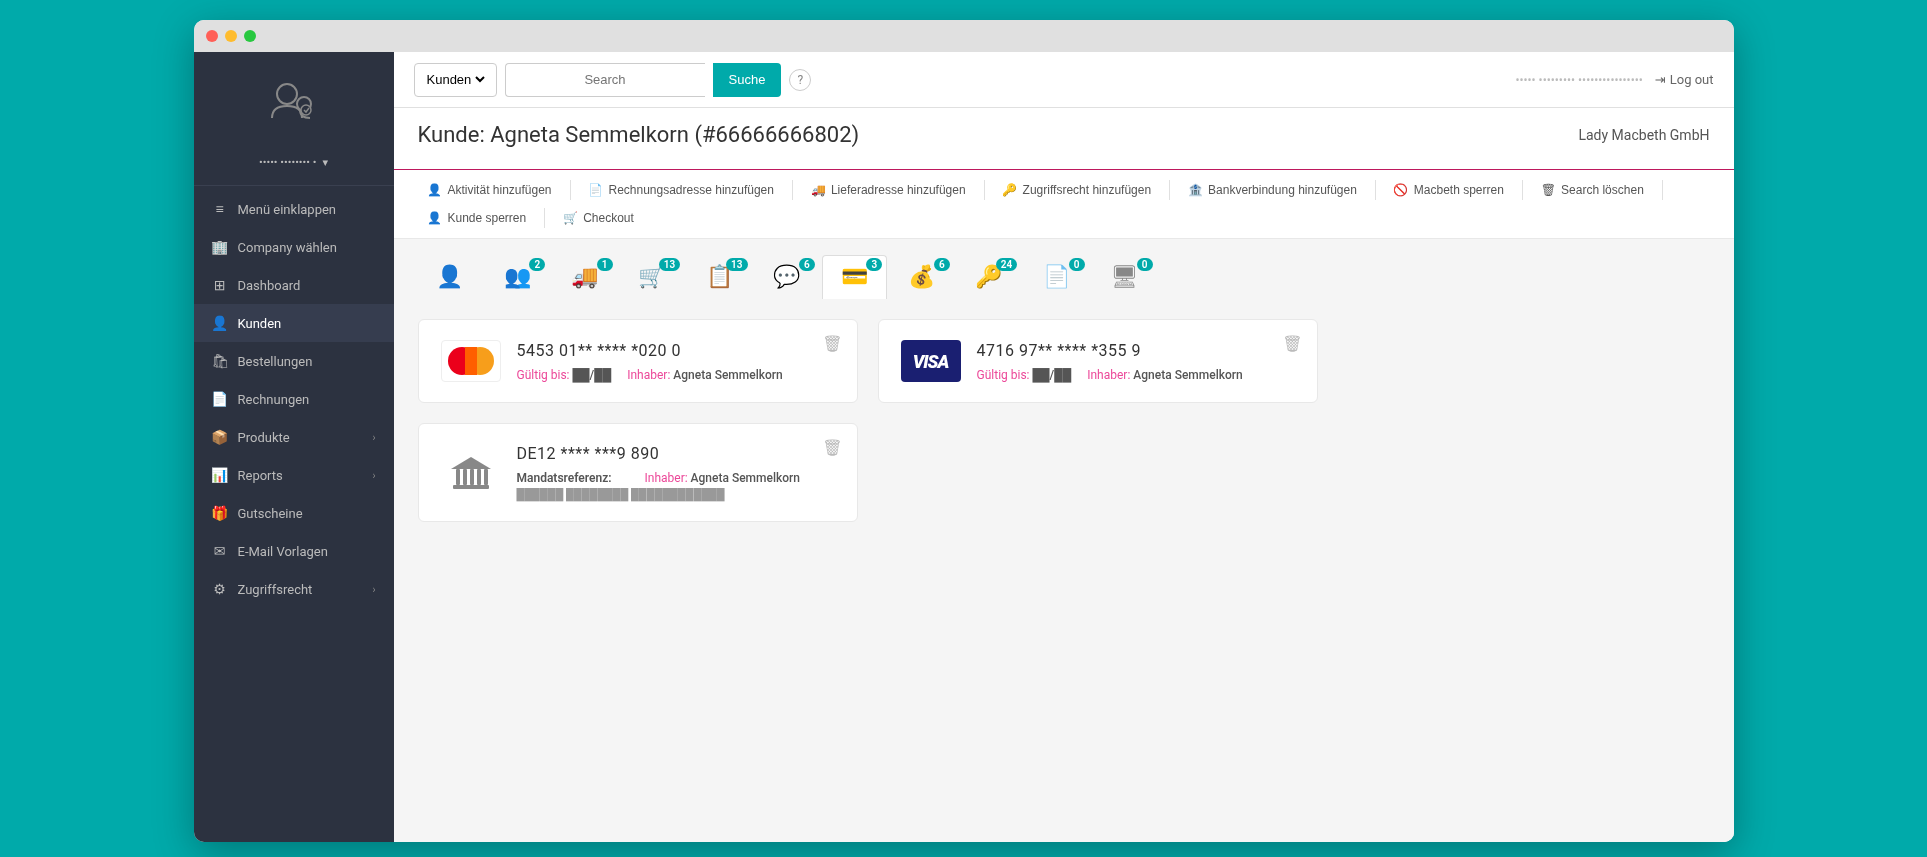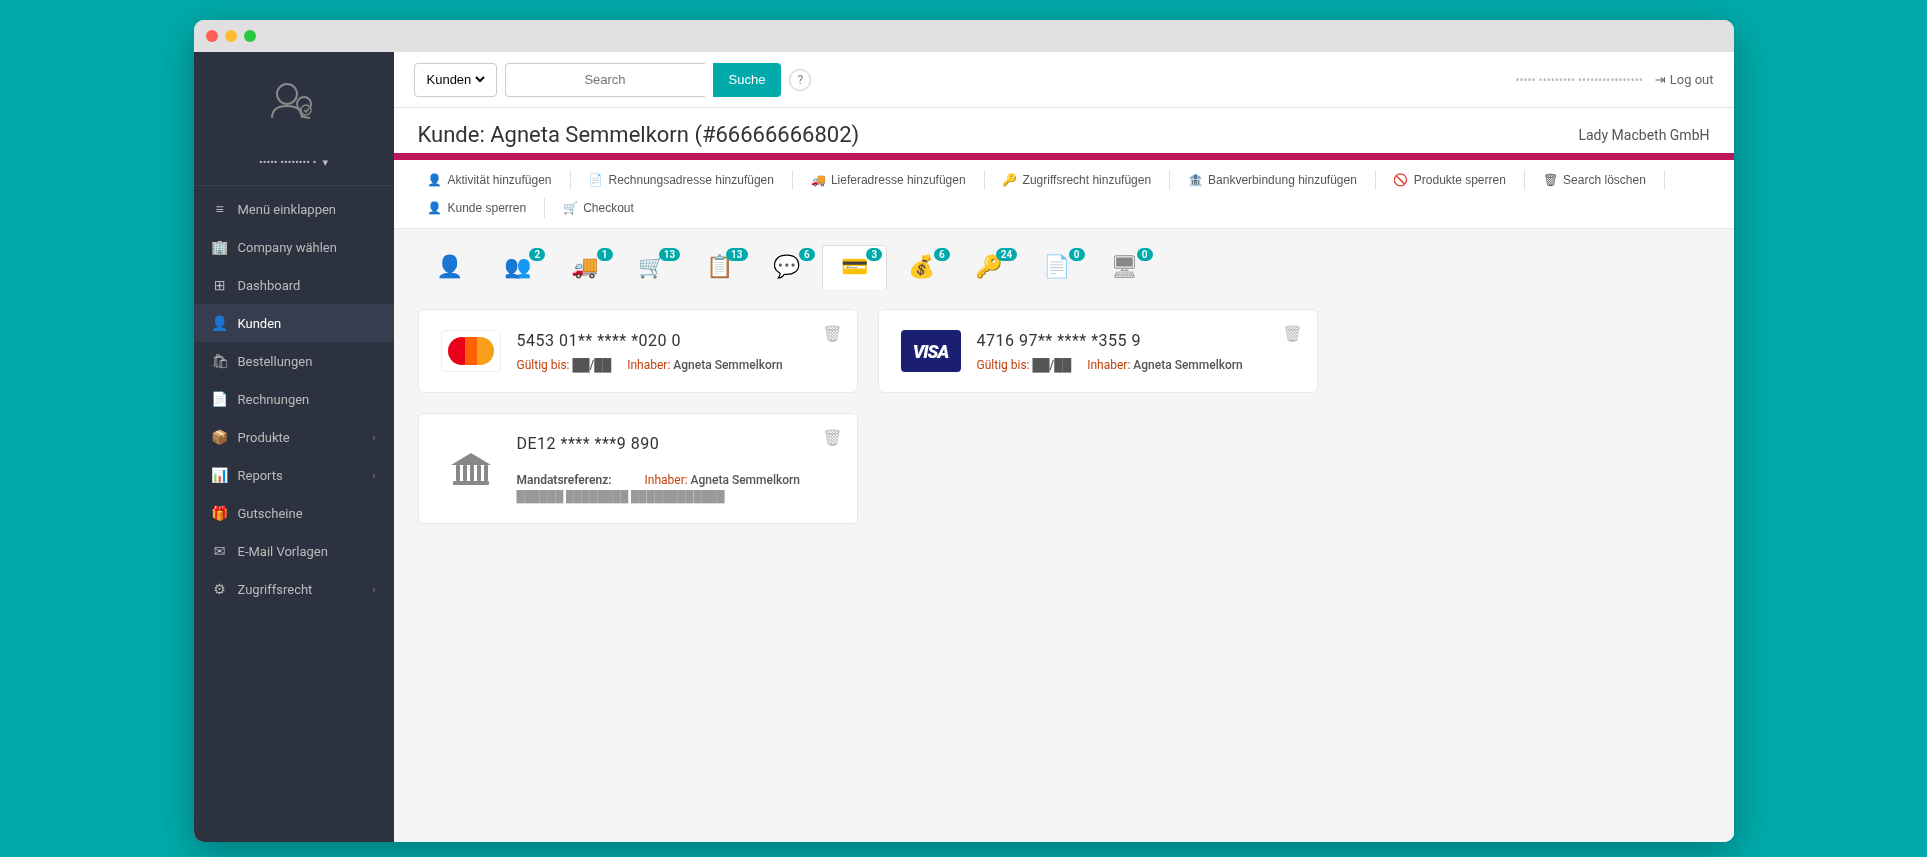--- a/index.html
+++ b/index.html
@@ -171,22 +171,22 @@
       font-size: 12px;
     }
     .topbar-user-info { color: #bbb; font-size: 12px; }
     .logout-btn {
       display: flex; align-items: center; gap: 4px;
       color: #666; cursor: pointer; font-size: 13px;
     }
     
     .page-header {
       background: #fff;
-      border-bottom: 7px solid #be185d;
-      padding: 14px 24px 0;
+      border-bottom: 1px solid #be185d;
+      padding: 14px 24px 16px;
     }
     .page-header-top {
       display: flex;
       align-items: center;
       justify-content: space-between;
       margin-bottom: 6px;
     }
     .page-title {
       font-size: 22px;
       font-weight: 400;
@@ -375,29 +375,29 @@
       margin-bottom: 8px;
       letter-spacing: 0.5px;
     }
     .card-meta {
       display: flex;
       gap: 16px;
       font-size: 12px;
       color: #666;
     }
     .card-meta-item { }
-    .card-meta-label { color: #c2410c; }
+    .card-meta-label { color: #ec4899; }
     .card-meta-value { color: #555; font-weight: 500; }
     .iban-card {
       width: 440px;
     }
     .iban-meta {
       font-size: 12px;
       color: #666;
-      margin-top: 20px;
+      margin-top: 8px;
     }
     .iban-ref-label { color: #555; font-weight: 600; font-size: 12px; }
     .iban-ref-value { color: #999; font-size: 11px; margin-top: 3px; }
   </style>
 </head>
 <body>
 
 <div class="window">
 
   <div class="title-bar">
@@ -525,21 +525,21 @@
           <span>Zugriffsrecht hinzufügen</span>
         </button>
         <div class="action-separator"></div>
         <button class="action-btn">
           <span>🏦</span>
           <span>Bankverbindung hinzufügen</span>
         </button>
         <div class="action-separator"></div>
         <button class="action-btn">
           <span>🚫</span>
-          <span>Produkte sperren</span>
+          <span>Macbeth sperren</span>
         </button>
         <div class="action-separator"></div>
         <button class="action-btn">
           <span>🗑</span>
           <span>Search löschen</span>
         </button>
         <div class="action-separator"></div>
         <button class="action-btn">
           <span>👤</span>
           <span>Kunde sperren</span>

